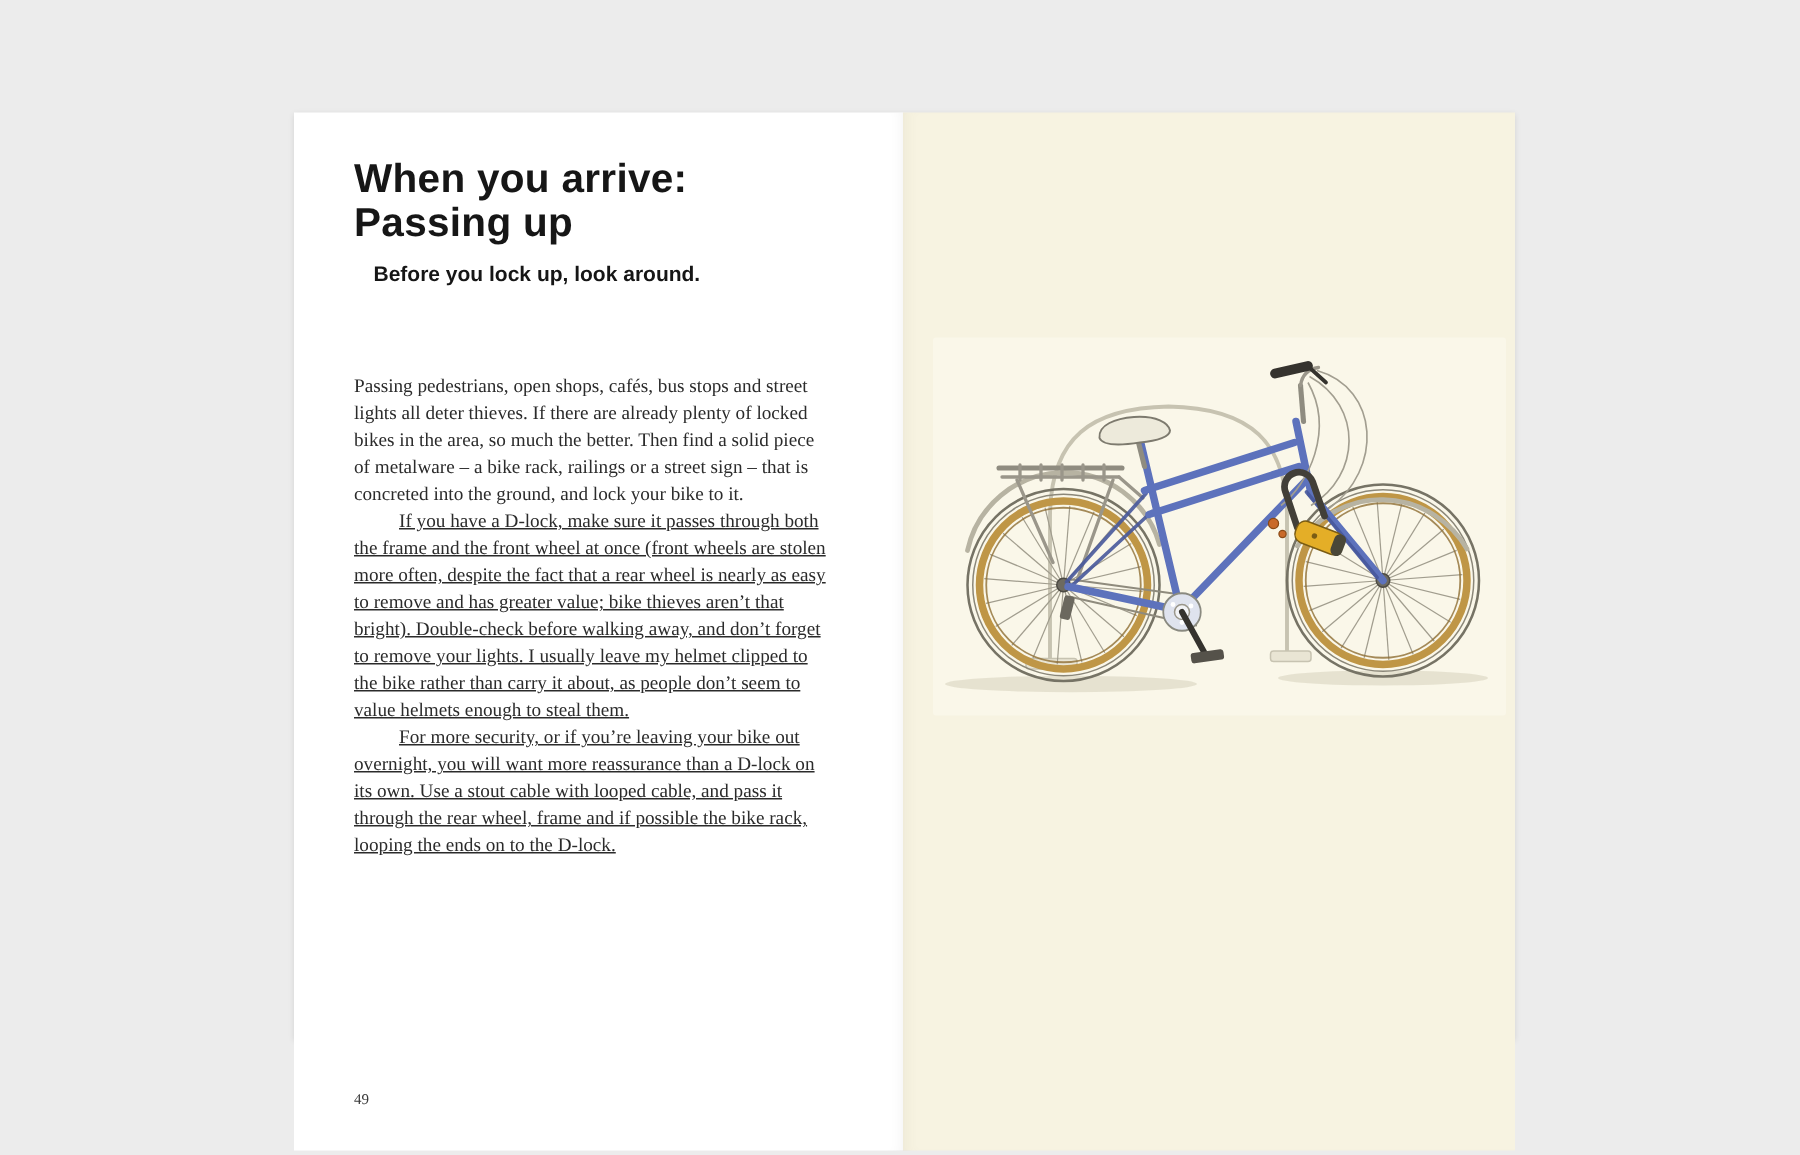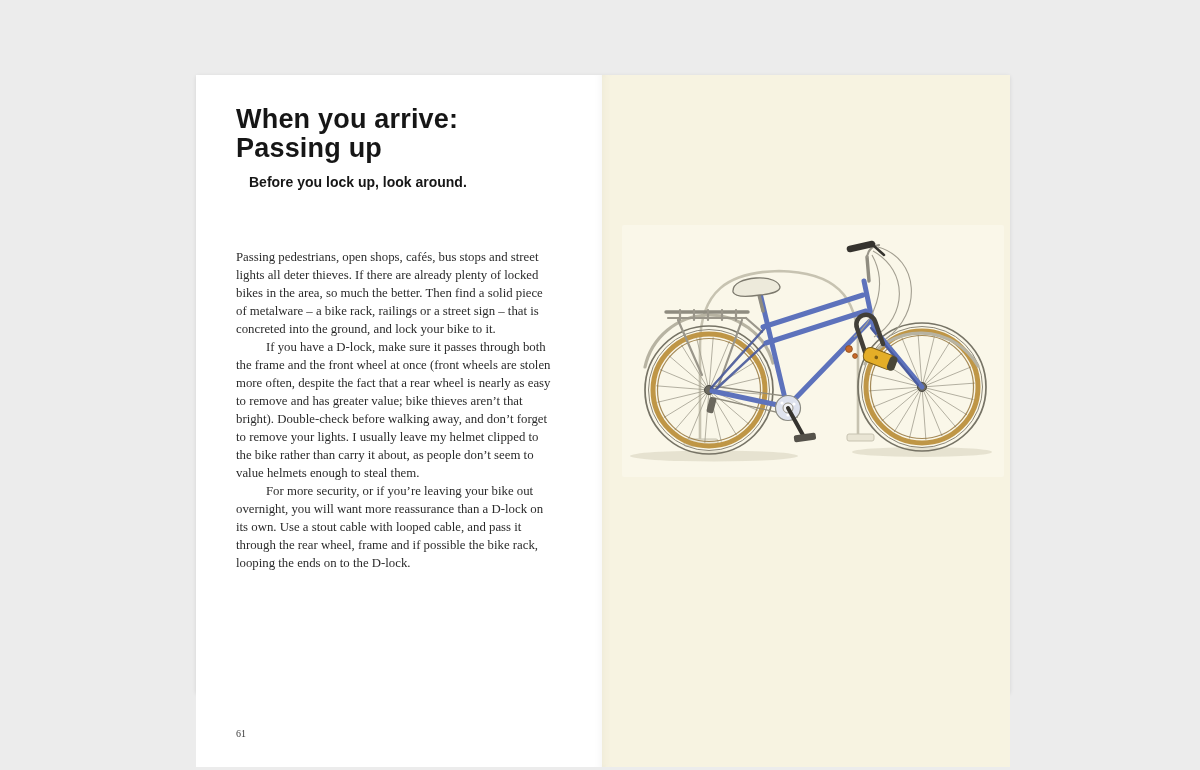--- a/index.html
+++ b/index.html
@@ -23,21 +23,21 @@
     box-shadow:inset 8px 0 10px -8px rgba(120,110,80,0.10);}
   .title{position:absolute;left:40px;top:30px;margin:0;font-size:27px;line-height:29px;
     font-weight:700;letter-spacing:0.2px;color:var(--heading-color);}
   .title span{display:block;}
   .intro{position:absolute;left:53px;top:98px;margin:0;font-size:14px;line-height:19px;
     font-weight:700;color:var(--heading-color);}
   .intro span{display:block;}
   .body-text{position:absolute;left:40px;top:157px;width:318px;
     font-family:"Liberation Serif",serif;font-size:12.8px;line-height:18px;color:var(--body-color);margin-top:16px;}
   .body-text p{margin:0;}
-  .body-text p.indent{text-indent:30px;}
+  .body-text p.indent{text-indent:30px;text-decoration:underline;}
   .page-number{position:absolute;left:40px;bottom:28px;
     font-family:"Liberation Serif",serif;font-size:10px;color:#3a3a3a;}
   .illustration-panel{position:absolute;left:20px;top:150px;width:382px;height:252px;
     background:var(--panel-bg);border-radius:2px;}
   
   svg .shadow{fill:var(--shadow-tint);opacity:0.65;}
   svg .stand path{stroke:var(--sketch-gray);stroke-width:2.6;fill:none;}
   svg .stand rect{fill:#e9e5d4;stroke:var(--sketch-gray);stroke-width:1;}
   svg .tire{fill:none;stroke:var(--tire-gray);stroke-width:1.7;}
   svg .tire-inner{fill:none;stroke:#8b8779;stroke-width:1;}
@@ -70,21 +70,21 @@
         <span>Passing up</span>
       </h1>
       <h2 class="intro">
         <span>Before you lock up, look around.</span>
       </h2>
       <div class="body-text">
         <p>Passing pedestrians, open shops, cafés, bus stops and street lights all deter thieves. If there are already plenty of locked bikes in the area, so much the better. Then find a solid piece of metalware – a bike rack, railings or a street sign – that is concreted into the ground, and lock your bike to it.</p>
         <p class="indent">If you have a D-lock, make sure it passes through both the frame and the front wheel at once (front wheels are stolen more often, despite the fact that a rear wheel is nearly as easy to remove and has greater value; bike thieves aren’t that bright). Double-check before walking away, and don’t forget to remove your lights. I usually leave my helmet clipped to the bike rather than carry it about, as people don’t seem to value helmets enough to steal them.</p>
         <p class="indent">For more security, or if you’re leaving your bike out overnight, you will want more reassurance than a D-lock on its own. Use a stout cable with looped cable, and pass it through the rear wheel, frame and if possible the bike rack, looping the ends on to the D-lock.</p>
       </div>
-      <div class="page-number">61</div>
+      <div class="page-number">49</div>
     </div>
 
     <div class="page right-page">
       <div class="illustration-panel">
         <svg viewBox="0 0 382 252" width="382" height="252" role="img" aria-label="Watercolour illustration of a blue step-through bicycle with a rear rack and gold rims, secured with a yellow D-lock to a sketched bike stand">
 
           <ellipse class="shadow" cx="92" cy="231" rx="84" ry="5.5"></ellipse>
           <ellipse class="shadow" cx="300" cy="227" rx="70" ry="5"></ellipse>
 
           <g class="stand">

